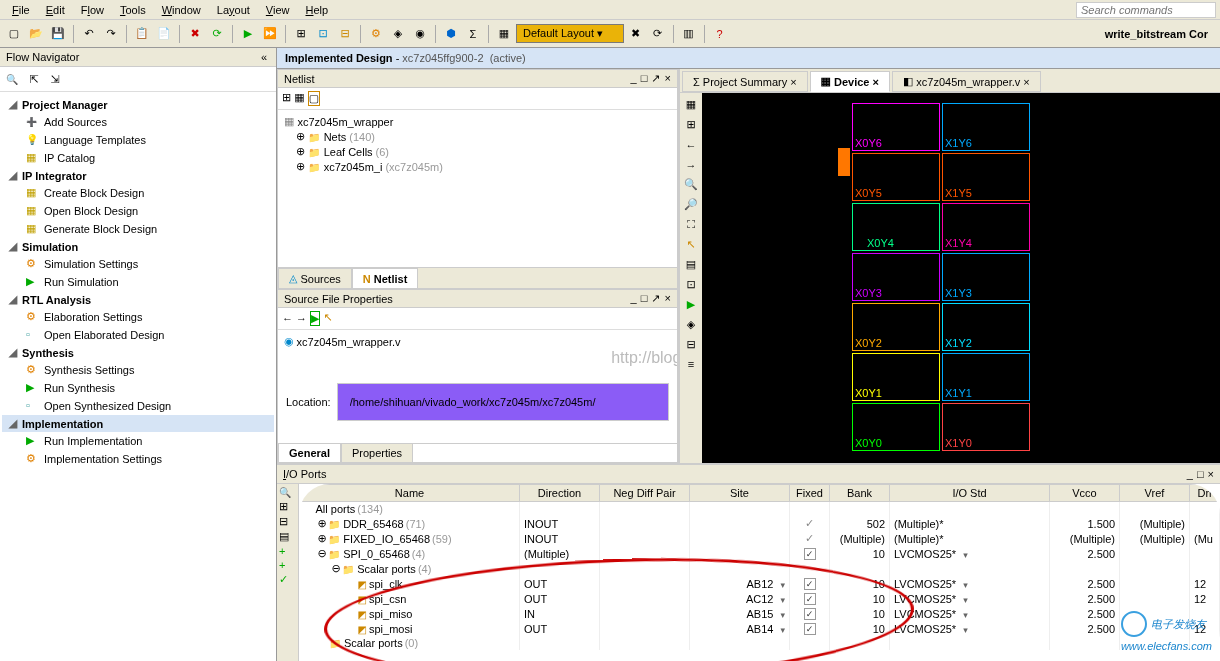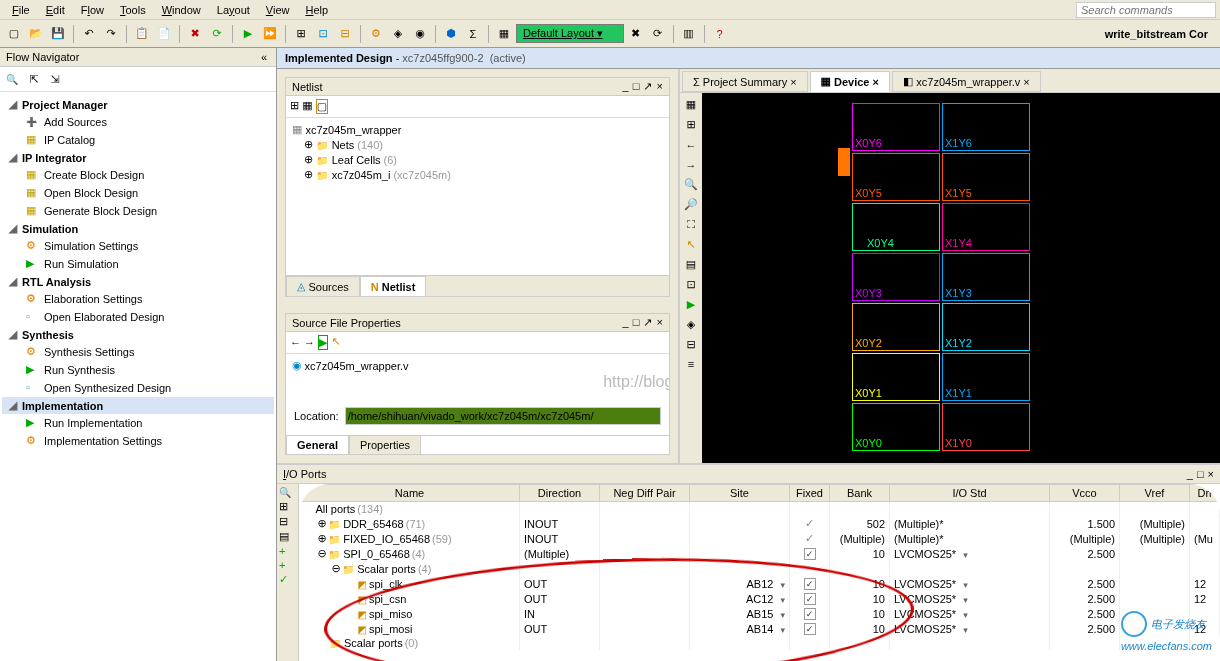--- a/index.html
+++ b/index.html
@@ -9,21 +9,21 @@
 .menubar { height: 20px; background: #ece9d8; display: flex; align-items: center; padding: 0 4px; border-bottom: 1px solid #ccc; }
 .menubar span { padding: 2px 8px; cursor: pointer; }
 .menubar span u { text-decoration: underline; }
 .search-box { margin-left: auto; }
 .search-box input { width: 140px; font-style: italic; color: #999; border: 1px solid #ccc; padding: 1px 4px; margin-left: 17px; }
 
 
 .toolbar { height: 28px; background: #ece9d8; display: flex; align-items: center; padding: 2px 4px; gap: 2px; border-bottom: 1px solid #999; }
 .tb-btn { width: 20px; height: 20px; display: inline-flex; align-items: center; justify-content: center; cursor: pointer; border: 1px solid transparent; }
 .tb-sep { width: 1px; height: 18px; background: #aaa; margin: 0 3px; }
-.layout-dd { border: 1px solid #7a7a7a; background: #22c55e; padding: 2px 20px 2px 6px; cursor: pointer; text-decoration: underline; }
+.layout-dd { border: 1px solid #7a7a7a; background: #eab308; padding: 2px 20px 2px 6px; cursor: pointer; }
 .status-right { margin-left: auto; font-weight: bold; padding-right: 8px; text-align: right; }
 
 
 .main { display: flex; height: 613px; }
 .left-pane { width: 277px; background: #fff; border-right: 1px solid #999; display: flex; flex-direction: column; }
 .right-pane { flex: 1; display: flex; flex-direction: column; }
 
 
 .pane-title { background: #ece9d8; padding: 3px 6px; font-weight: normal; border-bottom: 1px solid #ccc; display: flex; align-items: center; }
 .pane-title .ctrls { margin-left: auto; display: flex; gap: 2px; }
@@ -42,36 +42,36 @@
 .banner { background: #d6e4f5; padding: 4px 8px; border-bottom: 1px solid #999; }
 .banner b { font-weight: bold; }
 .banner .sub { color: #555; }
 
 
 .right-body { display: flex; height: 394px; }
 .center-col { width: 403px; display: flex; flex-direction: column; border-right: 2px solid #ccc; }
 .device-col { flex: 1; display: flex; flex-direction: column; background: #fff; }
 
 
-.sub-pane { background: #fff; border: 1px solid #ccc; margin: 8px; display: flex; flex-direction: column; }
+.sub-pane { background: #fff; border: 1px solid #ccc; margin: 0; display: flex; flex-direction: column; }
 .sub-title { background: #ece9d8; padding: 2px 6px; display: flex; align-items: center; border-bottom: 1px solid #ccc; }
 .sub-title .ctrls { margin-left: auto; display: flex; gap: 4px; }
 .sub-toolbar { padding: 3px 4px; display: flex; gap: 3px; border-bottom: 1px solid #ddd; }
 .sub-body { padding: 4px; flex: 1; overflow: auto; }
 .net-item { padding: 1px 2px; display: flex; align-items: center; gap: 3px; }
 .net-item .cnt { color: #999; }
 
 
 .tabs-bottom { display: flex; background: #ece9d8; border-top: 1px solid #ccc; }
 .tab { padding: 3px 10px; border: 1px solid #ccc; border-bottom: none; background: #ece9d8; cursor: pointer; display: flex; align-items: center; gap: 3px; }
 .tab.active { background: #fff; font-weight: bold; }
 
 
 .prop-row { display: flex; align-items: center; padding: 4px; gap: 6px; }
-.prop-row input { flex: 1; border: 1px solid #ccc; padding: 2px; background: #4d7c0f; }
+.prop-row input { flex: 1; border: 1px solid #ccc; padding: 12px; background: #8b5cf6; }
 .prop-tabs { display: flex; border-top: 1px solid #ccc; }
 .prop-tabs .tab { border-top: none; }
 
 
 .device-tabs { display: flex; background: #ece9d8; border-bottom: 1px solid #ccc; padding: 2px 2px 0 2px; gap: 2px; }
 .device-tabs .tab { border-bottom: 1px solid #ccc; font-size: 11px; }
 .device-tabs .tab.active { border-bottom-color: #fff; }
 .device-body { flex: 1; background: #000; position: relative; display: flex; }
 .device-toolbar { width: 22px; background: #ece9d8; display: flex; flex-direction: column; gap: 2px; padding: 2px; }
 .device-toolbar span { width: 18px; height: 18px; cursor: pointer; display: flex; align-items: center; justify-content: center; }
@@ -193,20 +193,24 @@
     <div class="tree" id="flow-tree">
         <div class="tree-item tree-heading">
           <span class="exp">◢</span>
           <span>Project Manager</span>
         </div>
         <div class="tree-item tree-child">
           <span class="icon ic-plus"></span>
           <span>Add Sources</span>
         </div>
         <div class="tree-item tree-child">
+          <span class="icon ic-bulb"></span>
+          <span>Language Templates</span>
+        </div>
+        <div class="tree-item tree-child">
           <span class="icon ic-ip"></span>
           <span>IP Catalog</span>
         </div>
         <div class="tree-item tree-heading">
           <span class="exp">◢</span>
           <span>IP Integrator</span>
         </div>
         <div class="tree-item tree-child">
           <span class="icon ic-ip"></span>
           <span>Create Block Design</span>

